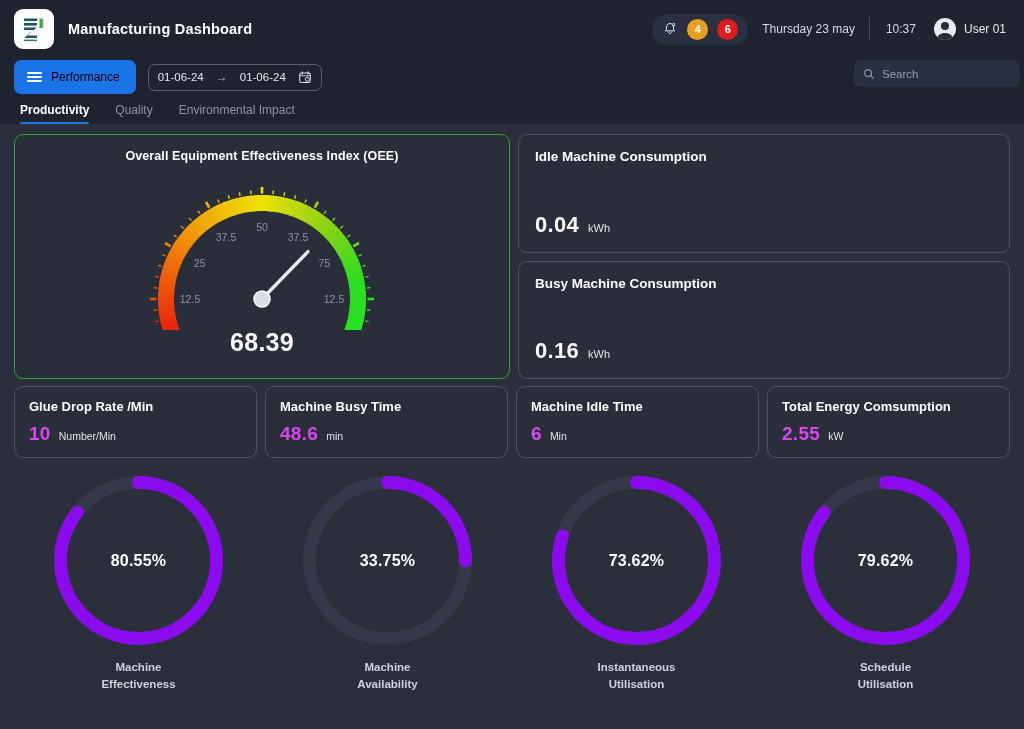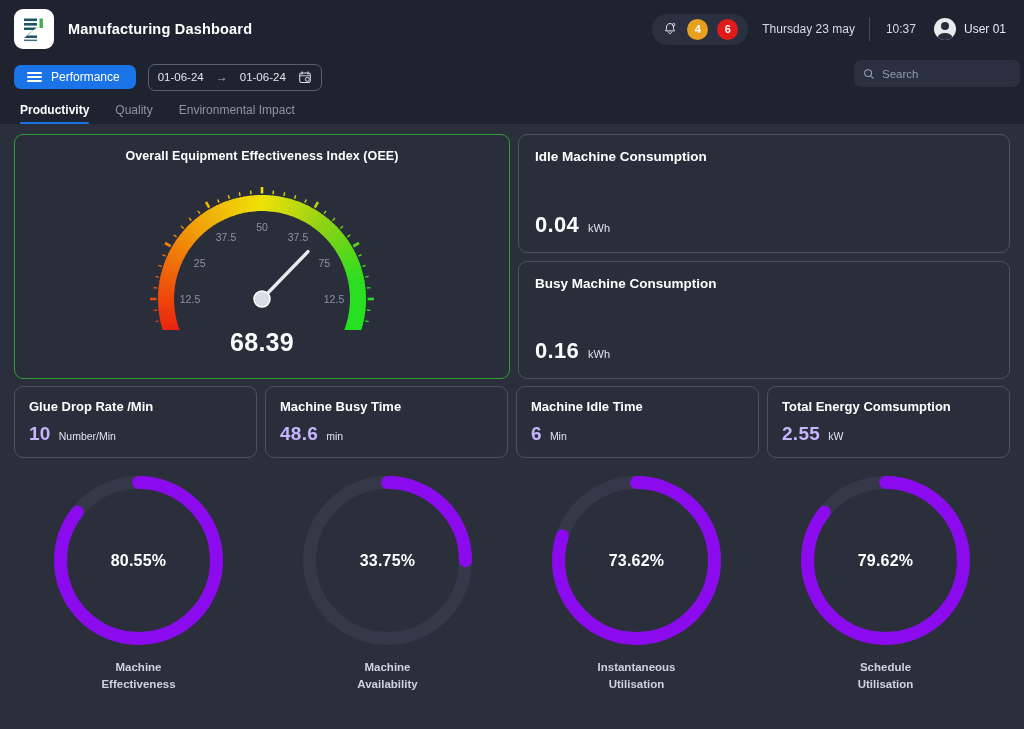--- a/index.html
+++ b/index.html
@@ -89,23 +89,23 @@
     position: relative;
     height: 34px;
     display: flex; align-items: center;
     padding: 0 14px;
     margin-top: 2px;
   }
   .perf-btn {
     display: flex; align-items: center; gap: 9px;
     background: #1a74e8;
     border-radius: 7px;
-    height: 24px;
+    height: 34px;
     padding: 0 16px 0 13px;
-    color: #ffffff; font-size: 12px;
+    color: #000000; font-size: 12px;
     border: none; cursor: pointer;
   }
   .burger { display:flex; flex-direction:column; gap:2.5px; }
   .burger i { display:block; width: 15px; height:1.6px; background:#fff; border-radius:1px; }
   .daterange {
     display:flex; align-items:center; gap: 12px;
     margin-left: 12px;
     border: 1px solid #5a6073;
     border-radius: 7px;
     height: 27px;
@@ -190,21 +190,21 @@
   .cons-val { color:#ffffff; font-size: 22px; font-weight: bold; letter-spacing:.3px; }
   .cons-unit { color:#dfe2ea; font-size: 11px; }
 
   .row2 { display:flex; gap: 8px; height: 72px; margin-top: 7px; }
   .kpi-card {
     flex:1; padding: 12px 14px;
     display:flex; flex-direction:column;
   }
   .kpi-title { color:#ffffff; font-size: 13px; font-weight: bold; }
   .kpi-valrow { margin-top:auto; display:flex; align-items:baseline; gap: 8px; }
-  .kpi-val { color:#c4b5fd; font-size: 19px; font-weight: bold; letter-spacing:.3px; }
+  .kpi-val { color:#d946ef; font-size: 19px; font-weight: bold; letter-spacing:.3px; }
   .kpi-unit { color:#dfe2ea; font-size: 10.5px; }
 
   .row3 { display:flex; margin-top: 6px; height: 230px; }
   .donut-cell {
     flex:1;
     display:flex; flex-direction:column; align-items:center;
     padding-top: 4px;
   }
   .donut-holder { position:relative; width: 185px; height: 185px; }
   .donut-holder svg { display:block; }

